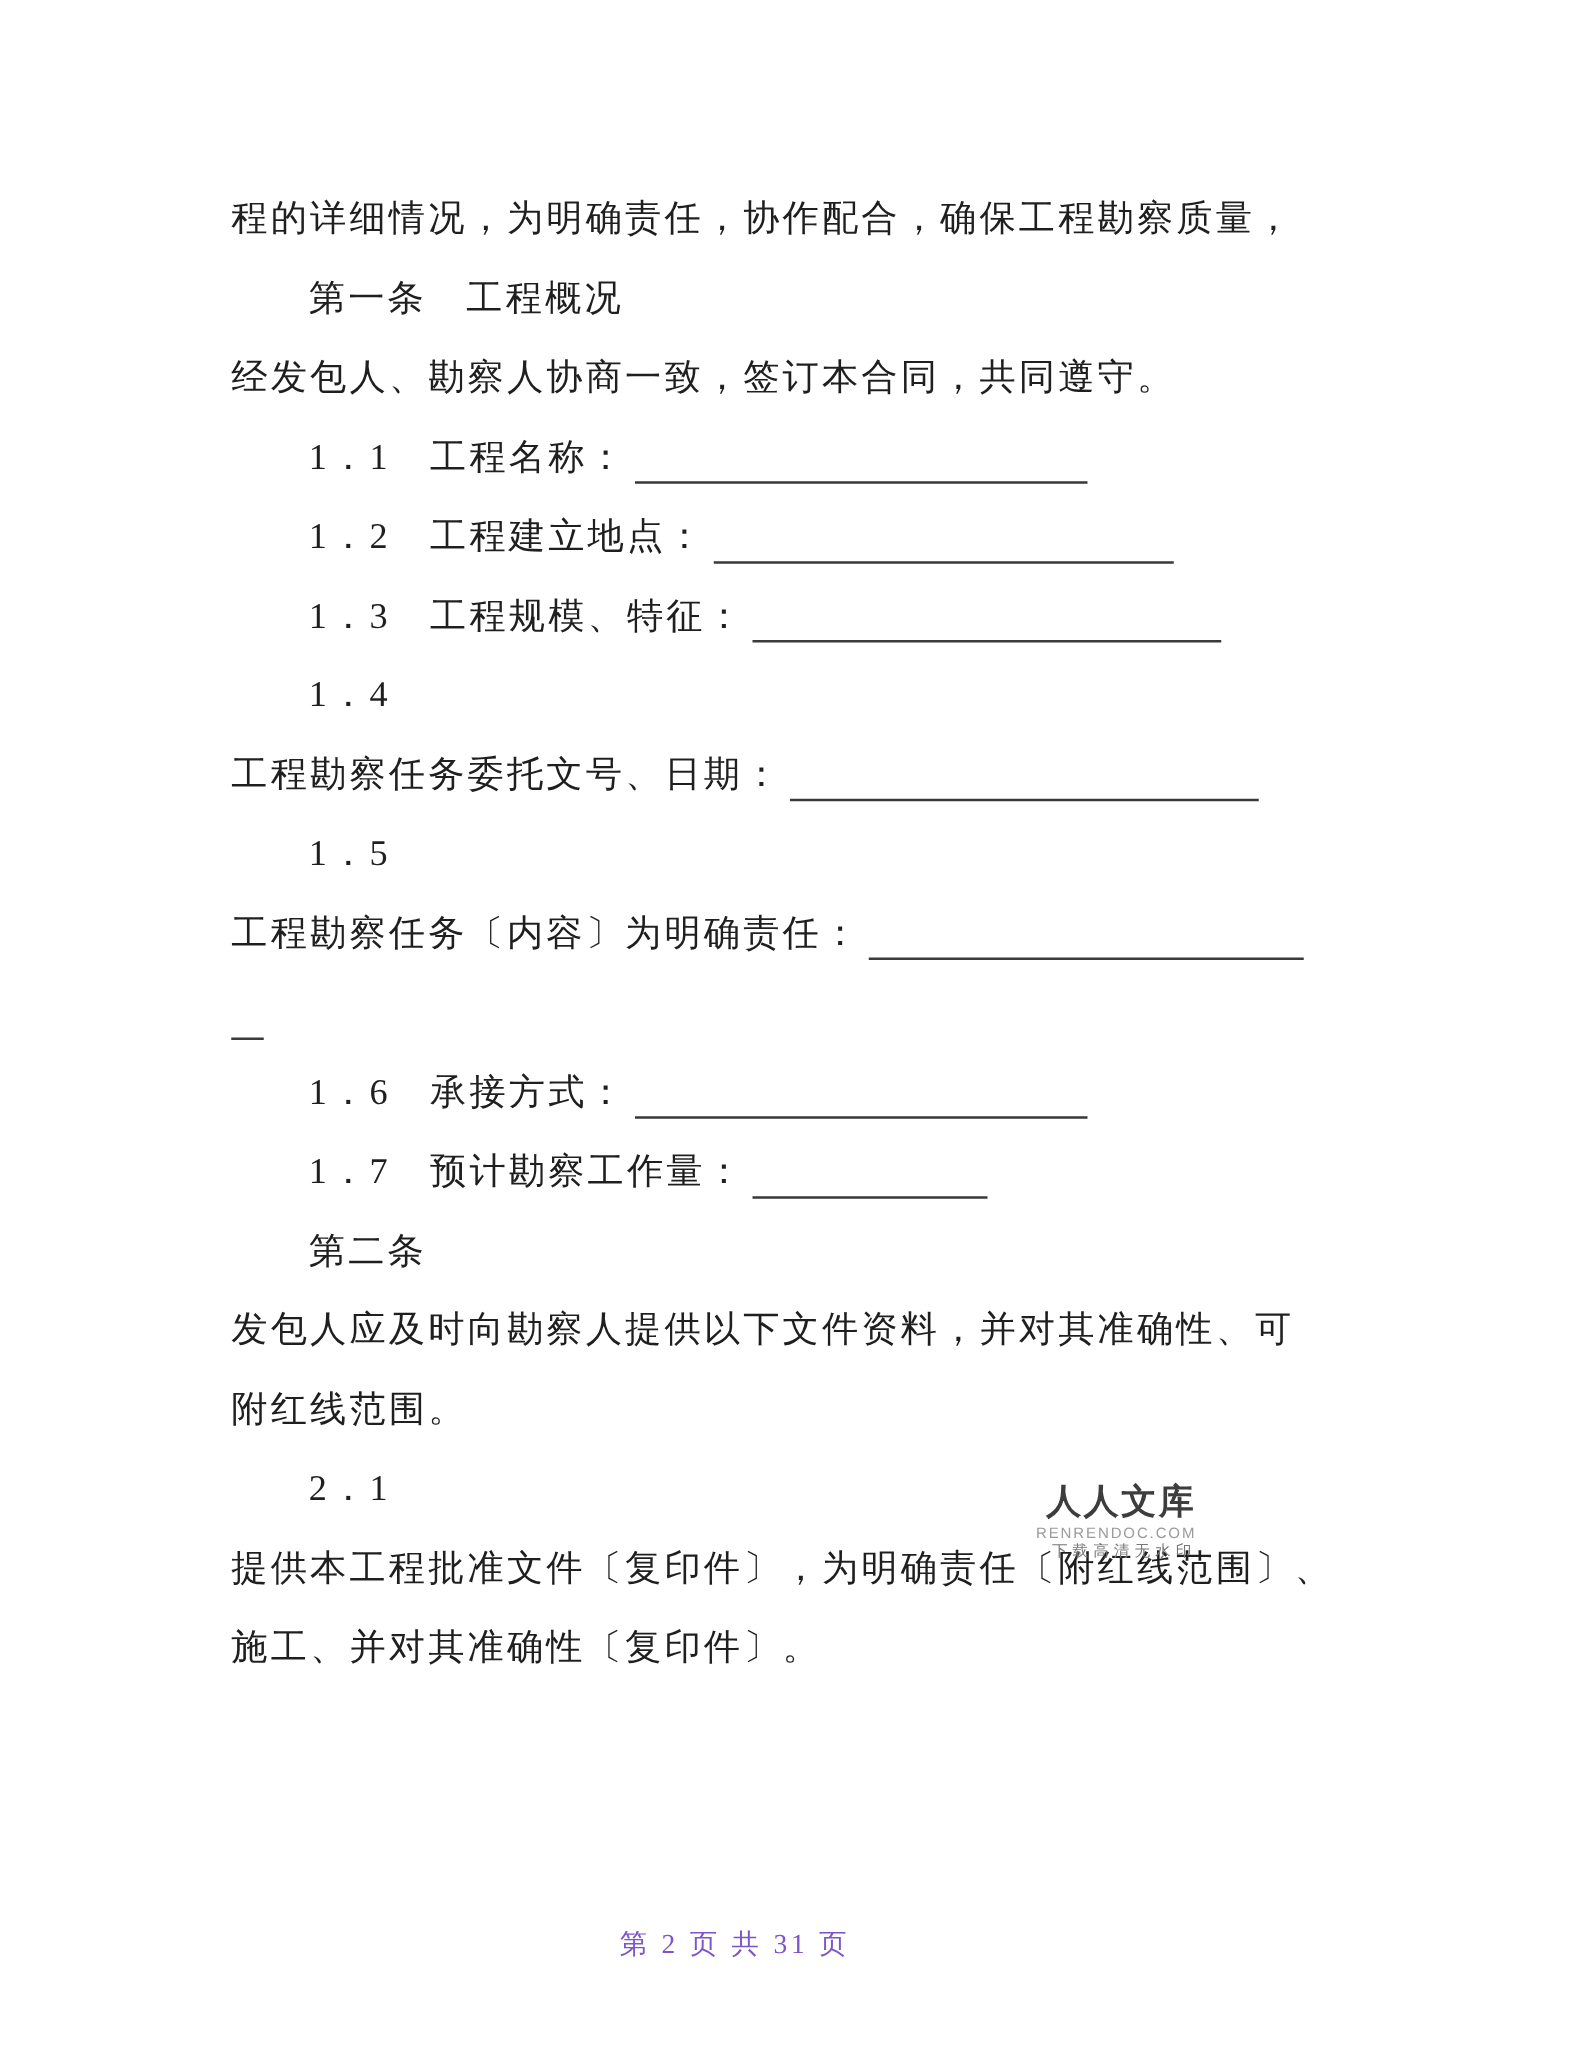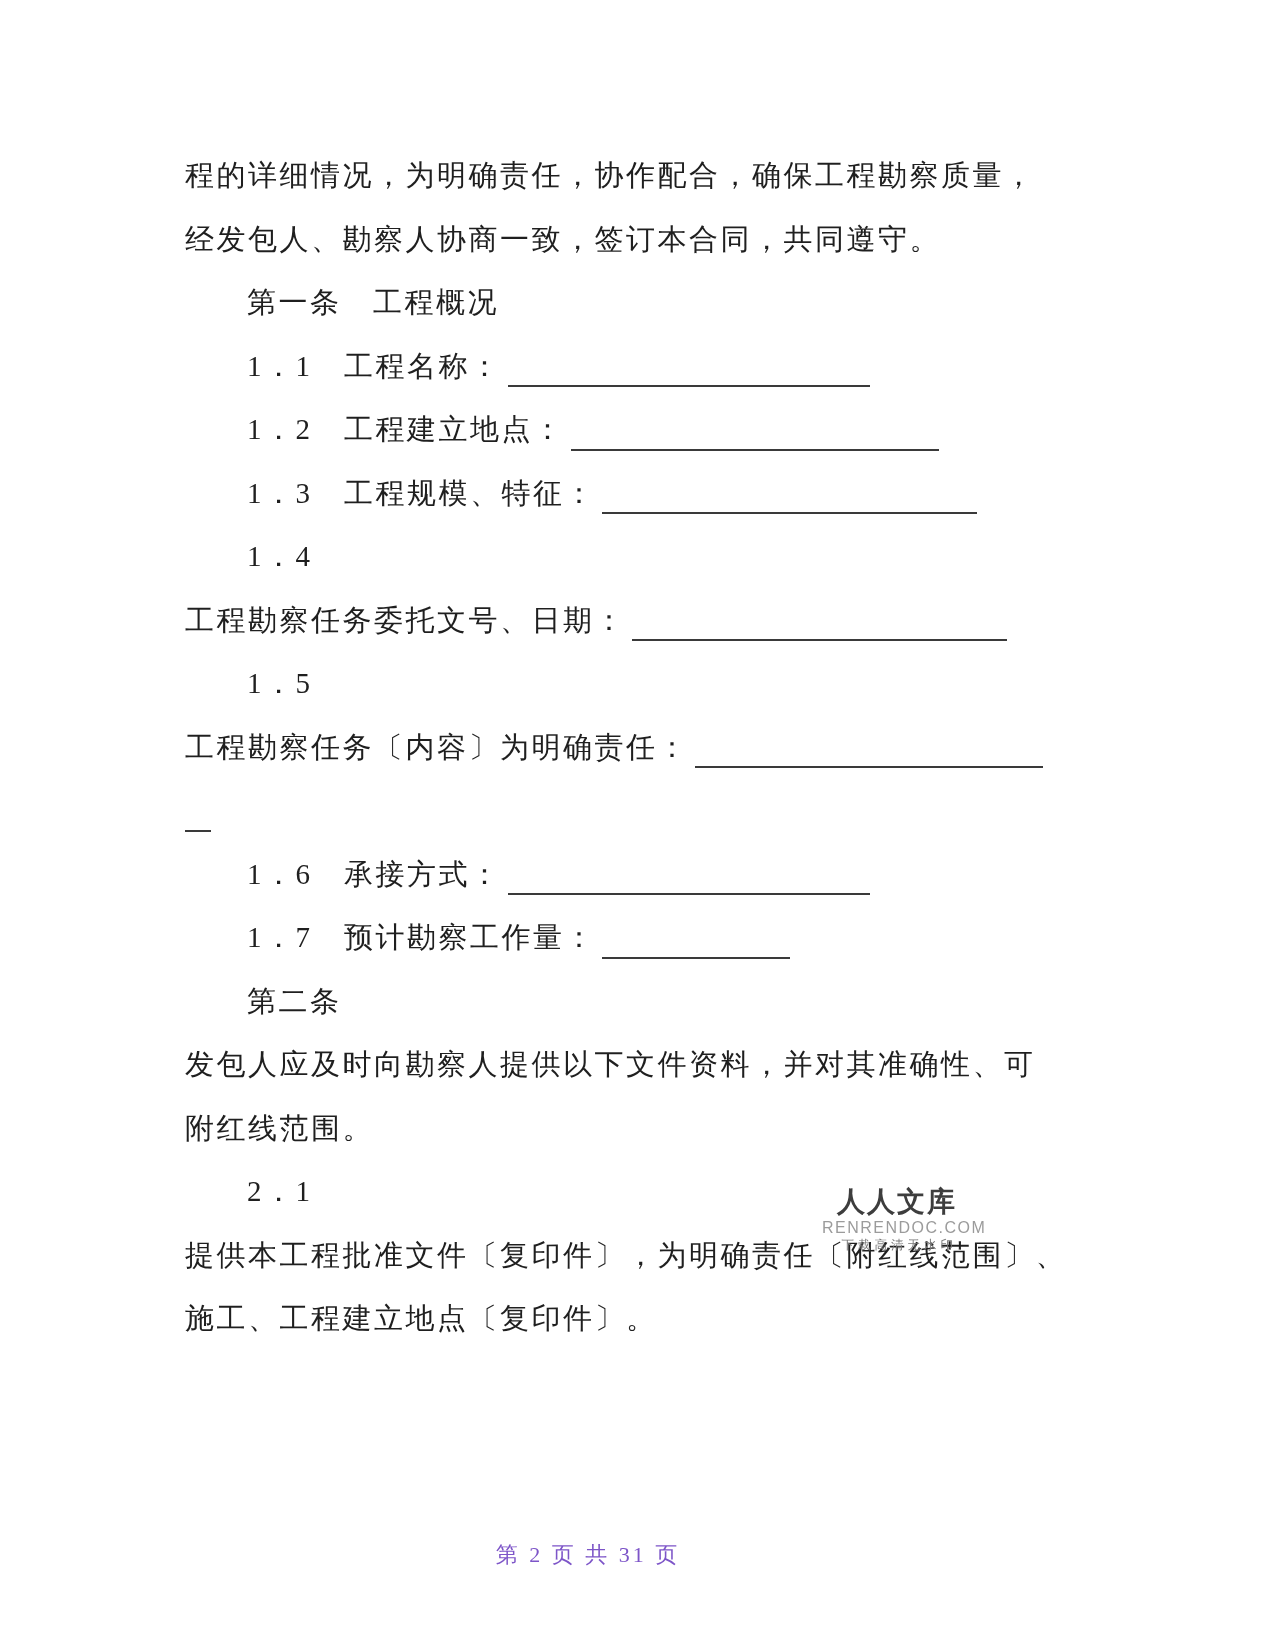--- a/index.html
+++ b/index.html
@@ -51,21 +51,21 @@
   }
   .wm-title {
     font-size: 28px;
     font-weight: bold;
     color: #3d3d3d;
     letter-spacing: 2px;
     font-family: "Liberation Serif", "DejaVu Serif", serif;
   }
   .wm-domain {
     margin-top: 4px;
-    font-size: 16px;
+    font-size: 12px;
     color: #9b9b9b;
     letter-spacing: 1.5px;
     font-family: "Liberation Sans", "DejaVu Sans", sans-serif;
   }
   .wm-tagline {
     margin-top: 3px;
     font-size: 12.5px;
     color: #787878;
     letter-spacing: 4px;
   }
@@ -80,38 +80,38 @@
     color: #7d55c8;
   }
 </style>
 </head>
 <body>
 
 <div class="page">
 
   <div class="content" id="document-body">
       <div class="line"><span>程的详细情况，为明确责任，协作配合，确保工程勘察质量，</span></div>
+      <div class="line indent"><span>第一条　工程概况</span></div>
       <div class="line"><span>经发包人、勘察人协商一致，签订本合同，共同遵守。</span></div>
-      <div class="line indent"><span>第一条　工程概况</span></div>
       <div class="line indent"><span>1．1　工程名称：</span><span class="blank" style="width: 362px;"></span></div>
       <div class="line indent"><span>1．2　工程建立地点：</span><span class="blank" style="width: 368px;"></span></div>
       <div class="line indent"><span>1．3　工程规模、特征：</span><span class="blank" style="width: 375px;"></span></div>
       <div class="line indent"><span>1．4</span></div>
       <div class="line"><span>工程勘察任务委托文号、日期：</span><span class="blank" style="width: 375px;"></span></div>
       <div class="line indent"><span>1．5</span></div>
       <div class="line"><span>工程勘察任务〔内容〕为明确责任：</span><span class="blank" style="width: 348px;"></span></div>
       <div class="line"><span class="blank" style="width: 26px; margin-left: 0px;"></span></div>
       <div class="line indent"><span>1．6　承接方式：</span><span class="blank" style="width: 362px;"></span></div>
       <div class="line indent"><span>1．7　预计勘察工作量：</span><span class="blank" style="width: 188px;"></span></div>
       <div class="line indent"><span>第二条</span></div>
       <div class="line"><span>发包人应及时向勘察人提供以下文件资料，并对其准确性、可</span></div>
       <div class="line"><span>附红线范围。</span></div>
       <div class="line indent"><span>2．1</span></div>
       <div class="line"><span>提供本工程批准文件〔复印件〕，为明确责任〔附红线范围〕、</span></div>
-      <div class="line"><span>施工、工程建立地点〔复印件〕。</span></div>
+      <div class="line"><span>施工、并对其准确性〔复印件〕。</span></div>
     </div>
 
   <div class="watermark">
     <div class="wm-title">人人文库</div>
     <div class="wm-domain">RENRENDOC.COM</div>
     <div class="wm-tagline">下载高清无水印</div>
   </div>
 
   <div class="footer">第 2 页 共 31 页</div>
 

